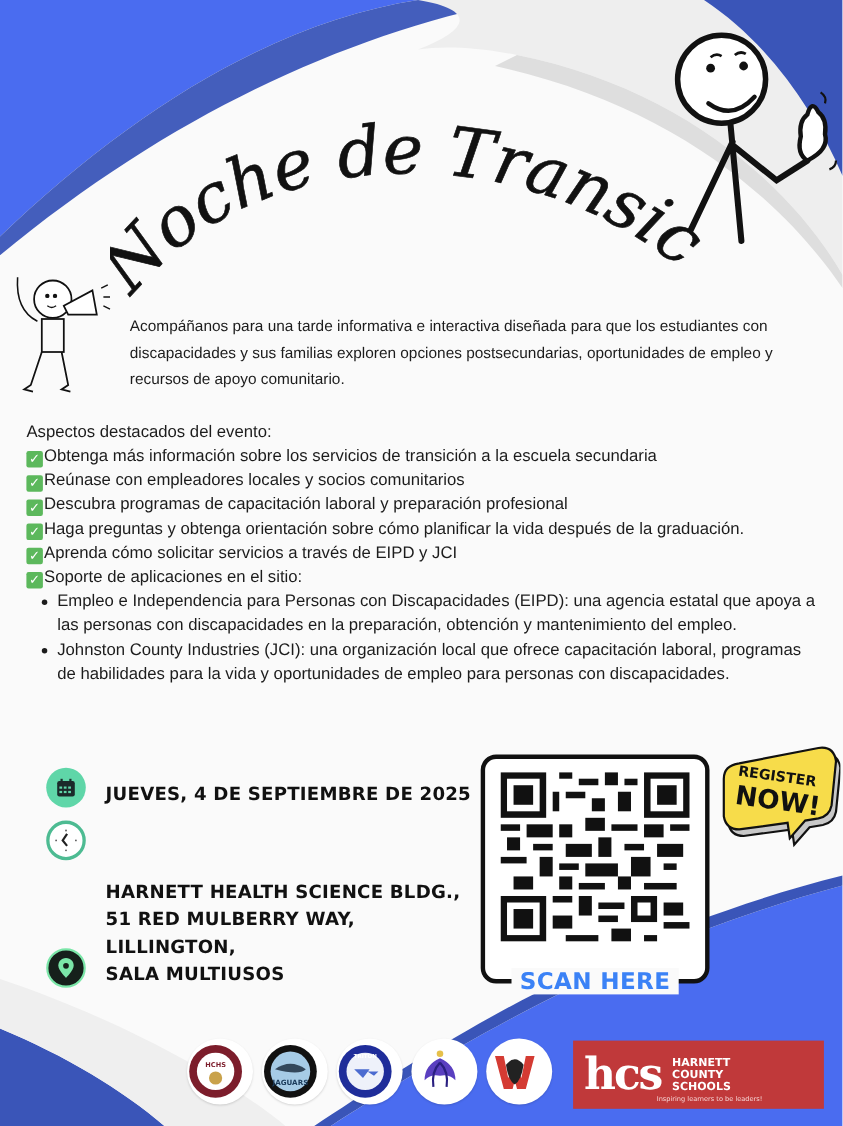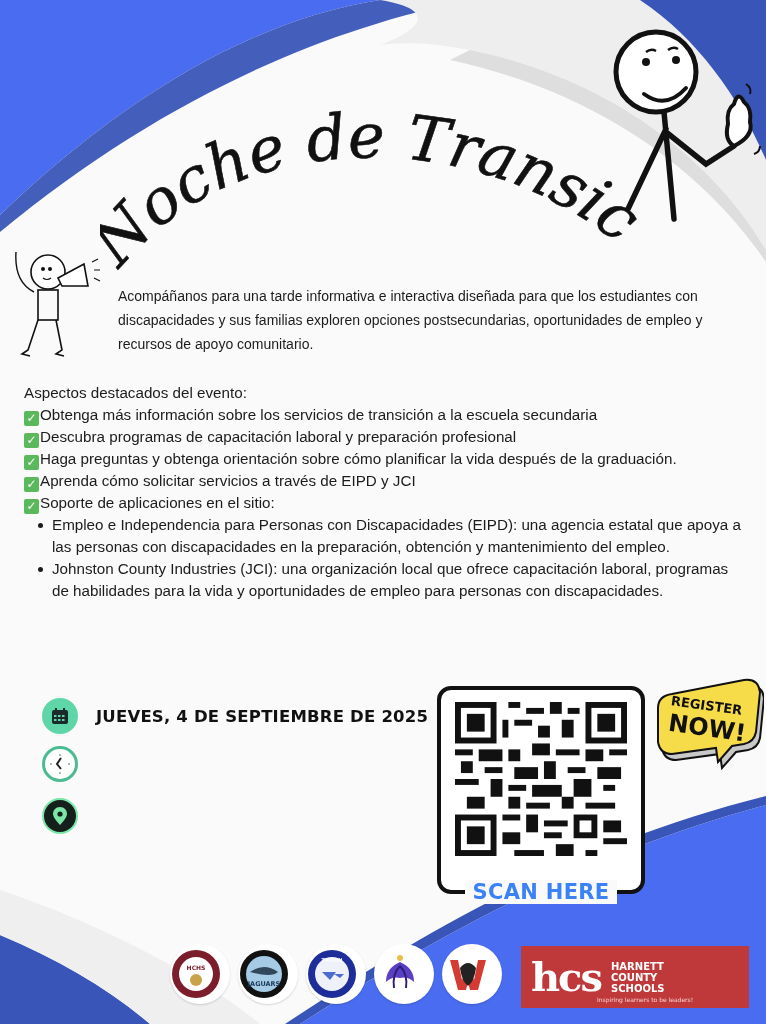--- a/index.html
+++ b/index.html
@@ -17,21 +17,21 @@
   .intro { position: absolute; left: 118px; top: 284px; width: 620px; font-size: 14px; line-height: 24px; color: #1c1c1c; z-index: 2; }
 
   .highlights { position: absolute; left: 24px; top: 382px; width: 720px; font-size: 15.2px; line-height: 22px; color: #1c1c1c; z-index: 2; }
   .hl-item { display: block; }
   .check { display: inline-block; width: 15px; height: 15px; background: #5cb85c; border-radius: 2px; color: #fff; font-size: 12px; line-height: 15px; text-align: center; vertical-align: -2px; margin-right: 1px; font-weight: bold; }
   .sub-list { list-style: none; margin-left: 14px; }
   .sub-list li { position: relative; padding-left: 14px; }
   .sub-list li::before { content: ""; position: absolute; left: 0; top: 9px; width: 5px; height: 5px; border-radius: 50%; background: #1c1c1c; }
 
   .details { position: absolute; left: 42px; top: 698px; width: 390px; z-index: 2; }
-  .detail-row { display: flex; align-items: center; margin-bottom: 0; }
+  .detail-row { display: flex; align-items: flex-end; margin-bottom: 0; }
   .detail-icon { width: 36px; height: 36px; border-radius: 50%; flex: 0 0 36px; display: flex; align-items: center; justify-content: center; }
   .detail-text { margin-left: 18px; font-weight: 900; font-size: 16.5px; line-height: 25px; letter-spacing: 0.2px; color: #111; font-family: "DejaVu Sans", sans-serif; }
   .row-date { position: absolute; top: 0; }
   .row-time { position: absolute; top: 48px; }
   .row-loc { position: absolute; top: 100px; }
 
   .qr-frame { position: absolute; left: 437px; top: 686px; width: 208px; height: 208px; border: 4px solid #111; border-radius: 14px; background: #fff; z-index: 2; }
   .qr-grid { position: absolute; left: 14px; top: 12px; width: 172px; height: 154px; }
   .scan-label { position: absolute; left: 0; right: 0; bottom: -14px; text-align: center; z-index: 3; }
   .scan-label span { background: #fafafa; padding: 0 8px; font-weight: 900; font-size: 21px; font-family: "DejaVu Sans", sans-serif; color: #3b82f6; letter-spacing: 0.3px; }
@@ -99,20 +99,21 @@
   <path d="M82 12 l6 -3 M84 20 l6 0 M84 28 l6 3" stroke="#111" stroke-width="1.2"></path>
   <rect x="28" y="40" width="20" height="30" fill="none" stroke="#111" stroke-width="1.6"></rect>
   <path d="M28 70 L18 100 l-6 4 l8 2 M46 70 L52 100 l-6 4 l8 2" stroke="#111" stroke-width="1.6" fill="none"></path>
 </svg>
 
 <p class="intro">Acompáñanos para una tarde informativa e interactiva diseñada para que los estudiantes con discapacidades y sus familias exploren opciones postsecundarias, oportunidades de empleo y recursos de apoyo comunitario.</p>
 
 <div class="highlights">
   <div class="hl-item">Aspectos destacados del evento:</div>
   <div class="hl-item"><span class="check">✓</span><span>Obtenga más información sobre los servicios de transición a la escuela secundaria</span></div>
+  <div class="hl-item"><span class="check">✓</span><span>Reúnase con empleadores locales y socios comunitarios</span></div>
   <div class="hl-item"><span class="check">✓</span><span>Descubra programas de capacitación laboral y preparación profesional</span></div>
   <div class="hl-item"><span class="check">✓</span><span>Haga preguntas y obtenga orientación sobre cómo planificar la vida después de la graduación.</span></div>
   <div class="hl-item"><span class="check">✓</span><span>Aprenda cómo solicitar servicios a través de EIPD y JCI</span></div>
   <div class="hl-item"><span class="check">✓</span><span>Soporte de aplicaciones en el sitio:</span></div>
   <ul class="sub-list">
     <li>Empleo e Independencia para Personas con Discapacidades (EIPD): una agencia estatal que apoya a las personas con discapacidades en la preparación, obtención y mantenimiento del empleo.</li>
     <li>Johnston County Industries (JCI): una organización local que ofrece capacitación laboral, programas de habilidades para la vida y oportunidades de empleo para personas con discapacidades.</li>
   </ul>
 </div>
 
@@ -145,20 +146,26 @@
           <circle cx="21" cy="12" r="0.8" fill="#555"></circle>
       </svg>
     </div>
   </div>
   <div class="detail-row row-loc">
     <div class="detail-icon" style="background:#16201b;border:2px solid #7be6a8;">
       <svg width="16" height="20" viewBox="0 0 16 20">
         <path d="M8 1 C3.5 1 1 4.5 1 8 C1 12 8 19 8 19 C8 19 15 12 15 8 C15 4.5 12.5 1 8 1 Z" fill="#7be6a8"></path>
         <circle cx="8" cy="8" r="2.6" fill="#16201b"></circle>
       </svg>
+    </div>
+    <div class="detail-text">
+      <div>HARNETT HEALTH SCIENCE BLDG.,</div>
+      <div>51 RED MULBERRY WAY,</div>
+      <div>LILLINGTON,</div>
+      <div>SALA MULTIUSOS</div>
     </div>
   </div>
 </div>
 
 <div class="qr-frame">
   <svg class="qr-grid" viewBox="0 0 29 26" preserveAspectRatio="none">
     <g fill="#111">
       <rect x="0" y="0" width="7" height="7"></rect>
         <rect x="1" y="1" width="5" height="5" fill="#fff"></rect>
         <rect x="2" y="2" width="3" height="3"></rect>

